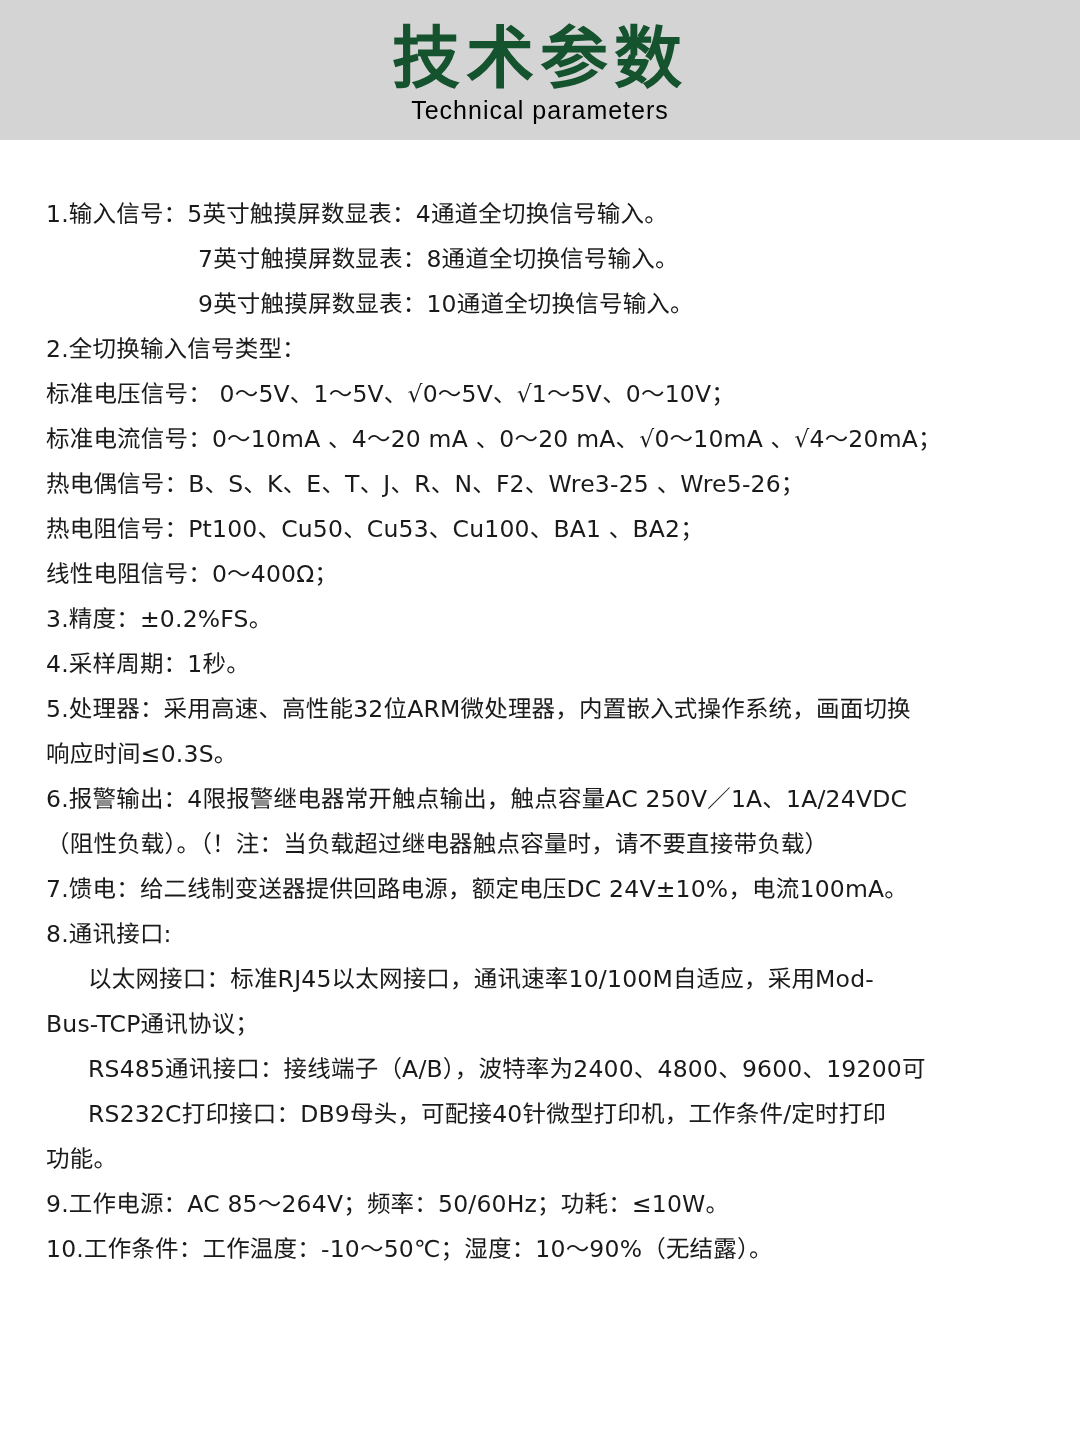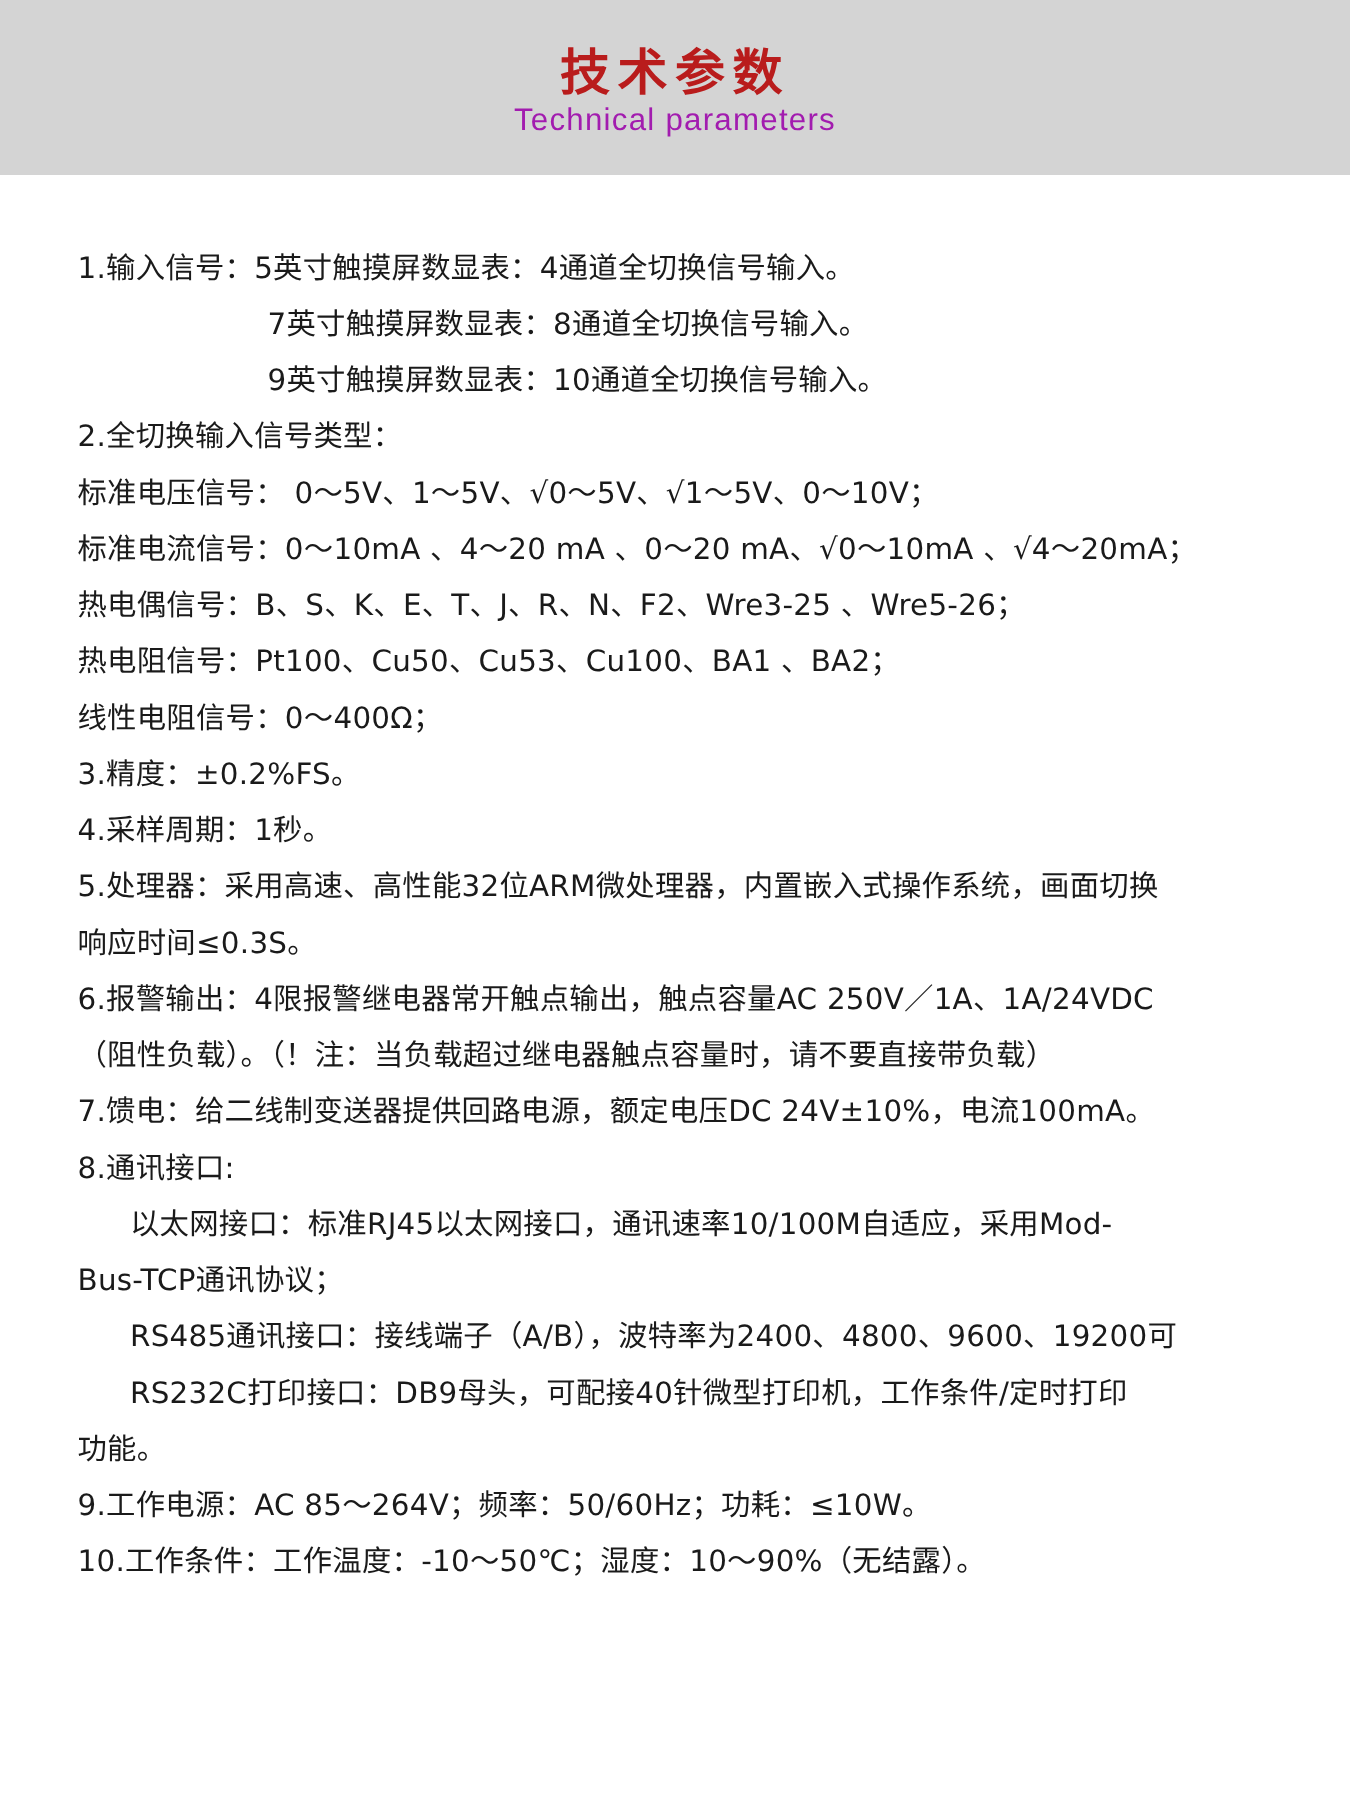--- a/index.html
+++ b/index.html
@@ -25,40 +25,39 @@
     height: 140px;
     background: #d4d4d4;
     display: flex;
     flex-direction: column;
     align-items: center;
     justify-content: center;
     box-sizing: border-box;
     padding-top: 8px;
   }
   .header-title {
-    font-size: 40px;
+    font-size: 68px;
     font-weight: bold;
     letter-spacing: 6px;
-    color: #b91c1c;
+    color: #14532d;
     line-height: 1.05;
     font-family: "DejaVu Sans", "Liberation Sans", sans-serif;
   }
   .header-subtitle {
     font-size: 25px;
-    color: #a21caf;
+    color: #000000;
     letter-spacing: 1px;
     margin-top: 2px;
     font-family: "Liberation Sans", sans-serif;
     font-weight: 300;
   }
   
   .content {
     padding: 52px 46px 0 46px;
     box-sizing: border-box;
-    margin-left: 16px;
   }
   .line {
     font-size: 23.5px;
     line-height: 45px;
     color: #1a1a1a;
     white-space: pre-wrap;
     font-family: "DejaVu Sans", "Liberation Sans", sans-serif;
     letter-spacing: 0.2px;
   }
   .indent-1 { padding-left: 152px; }

